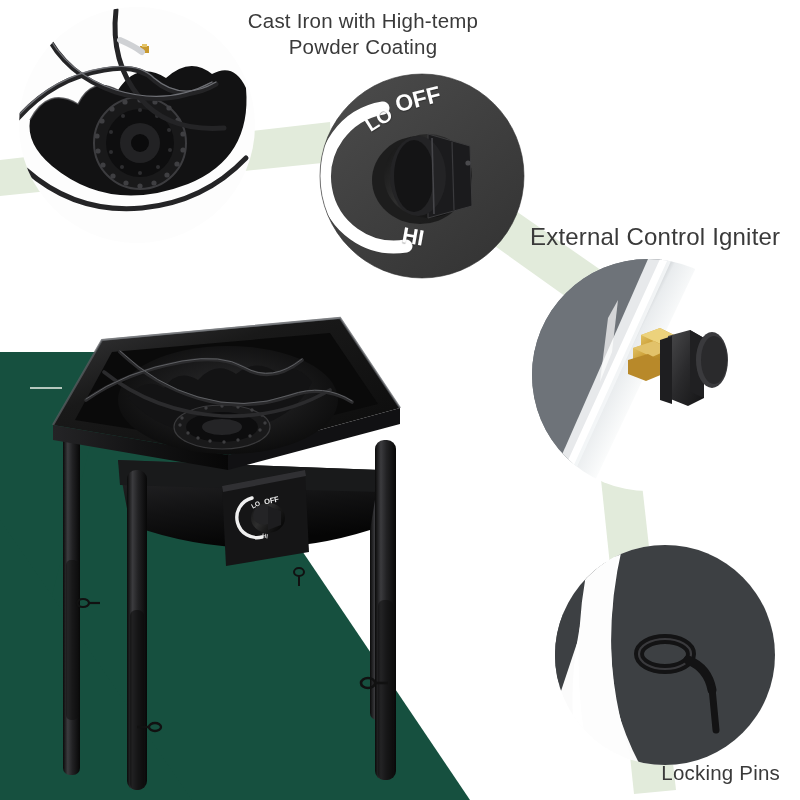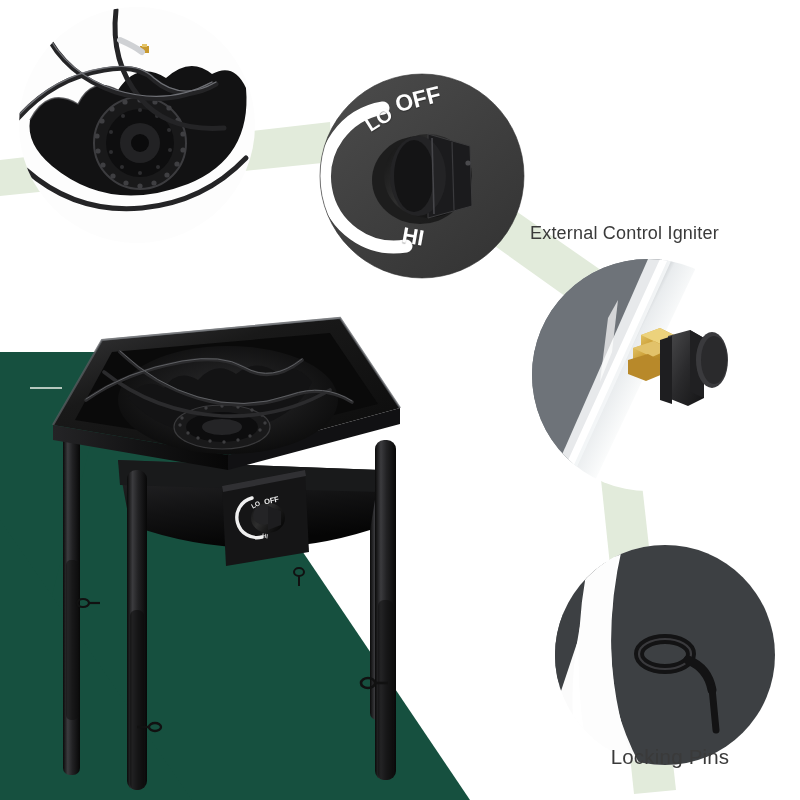--- a/index.html
+++ b/index.html
@@ -39,34 +39,34 @@
   }
   .cap-cast {
     left: 218px; top: 8px;
     width: 290px;
     font-size: 20.5px;
     text-align: center;
   }
   .cap-igniter {
     left: 530px; top: 222px;
     width: 268px;
-    font-size: 18px;
+    font-size: 24px;
     text-align: left;
   }
   .cap-damper {
     left: 512px; top: 500px;
     width: 288px;
     font-size: 20.5px;
     text-align: left;
   }
   .cap-locking {
-    left: 560px; top: 744px;
+    left: 560px; top: 760px;
     width: 220px;
     font-size: 20.5px;
-    text-align: center;
+    text-align: right;
   }
 
   
   .dial-txt {
     position: absolute;
     color: #ffffff;
     font-family: "Liberation Sans", sans-serif;
     font-weight: bold;
     z-index: 36;
     text-shadow: 0 1px 1px rgba(0,0,0,.35);
@@ -474,20 +474,22 @@
 
       <g>
         <ellipse cx="665" cy="654" rx="26" ry="15" fill="none" stroke="#131314" stroke-width="10"></ellipse>
         <ellipse cx="665" cy="654" rx="26" ry="15" fill="none" stroke="#3a3a3d" stroke-width="2.2"></ellipse>
         <path d="M 688,660 Q 708,668 712,690" fill="none" stroke="#131314" stroke-width="9" stroke-linecap="round"></path>
         <path d="M 712,688 L 716,730" fill="none" stroke="#131314" stroke-width="7" stroke-linecap="round"></path>
       </g>
     </g>
   </svg>
 
+  <div class="caption cap-cast">Cast Iron with High-temp
+Powder Coating</div>
   <div class="caption cap-igniter">External Control Igniter</div>
   <div class="caption cap-locking">Locking Pins</div>
 
   <div class="mini-txt mini-off">OFF</div>
   <div class="mini-txt mini-lo">LO</div>
   <div class="mini-txt mini-hi">HI</div>
 
 </div>
 
 </body></html>

